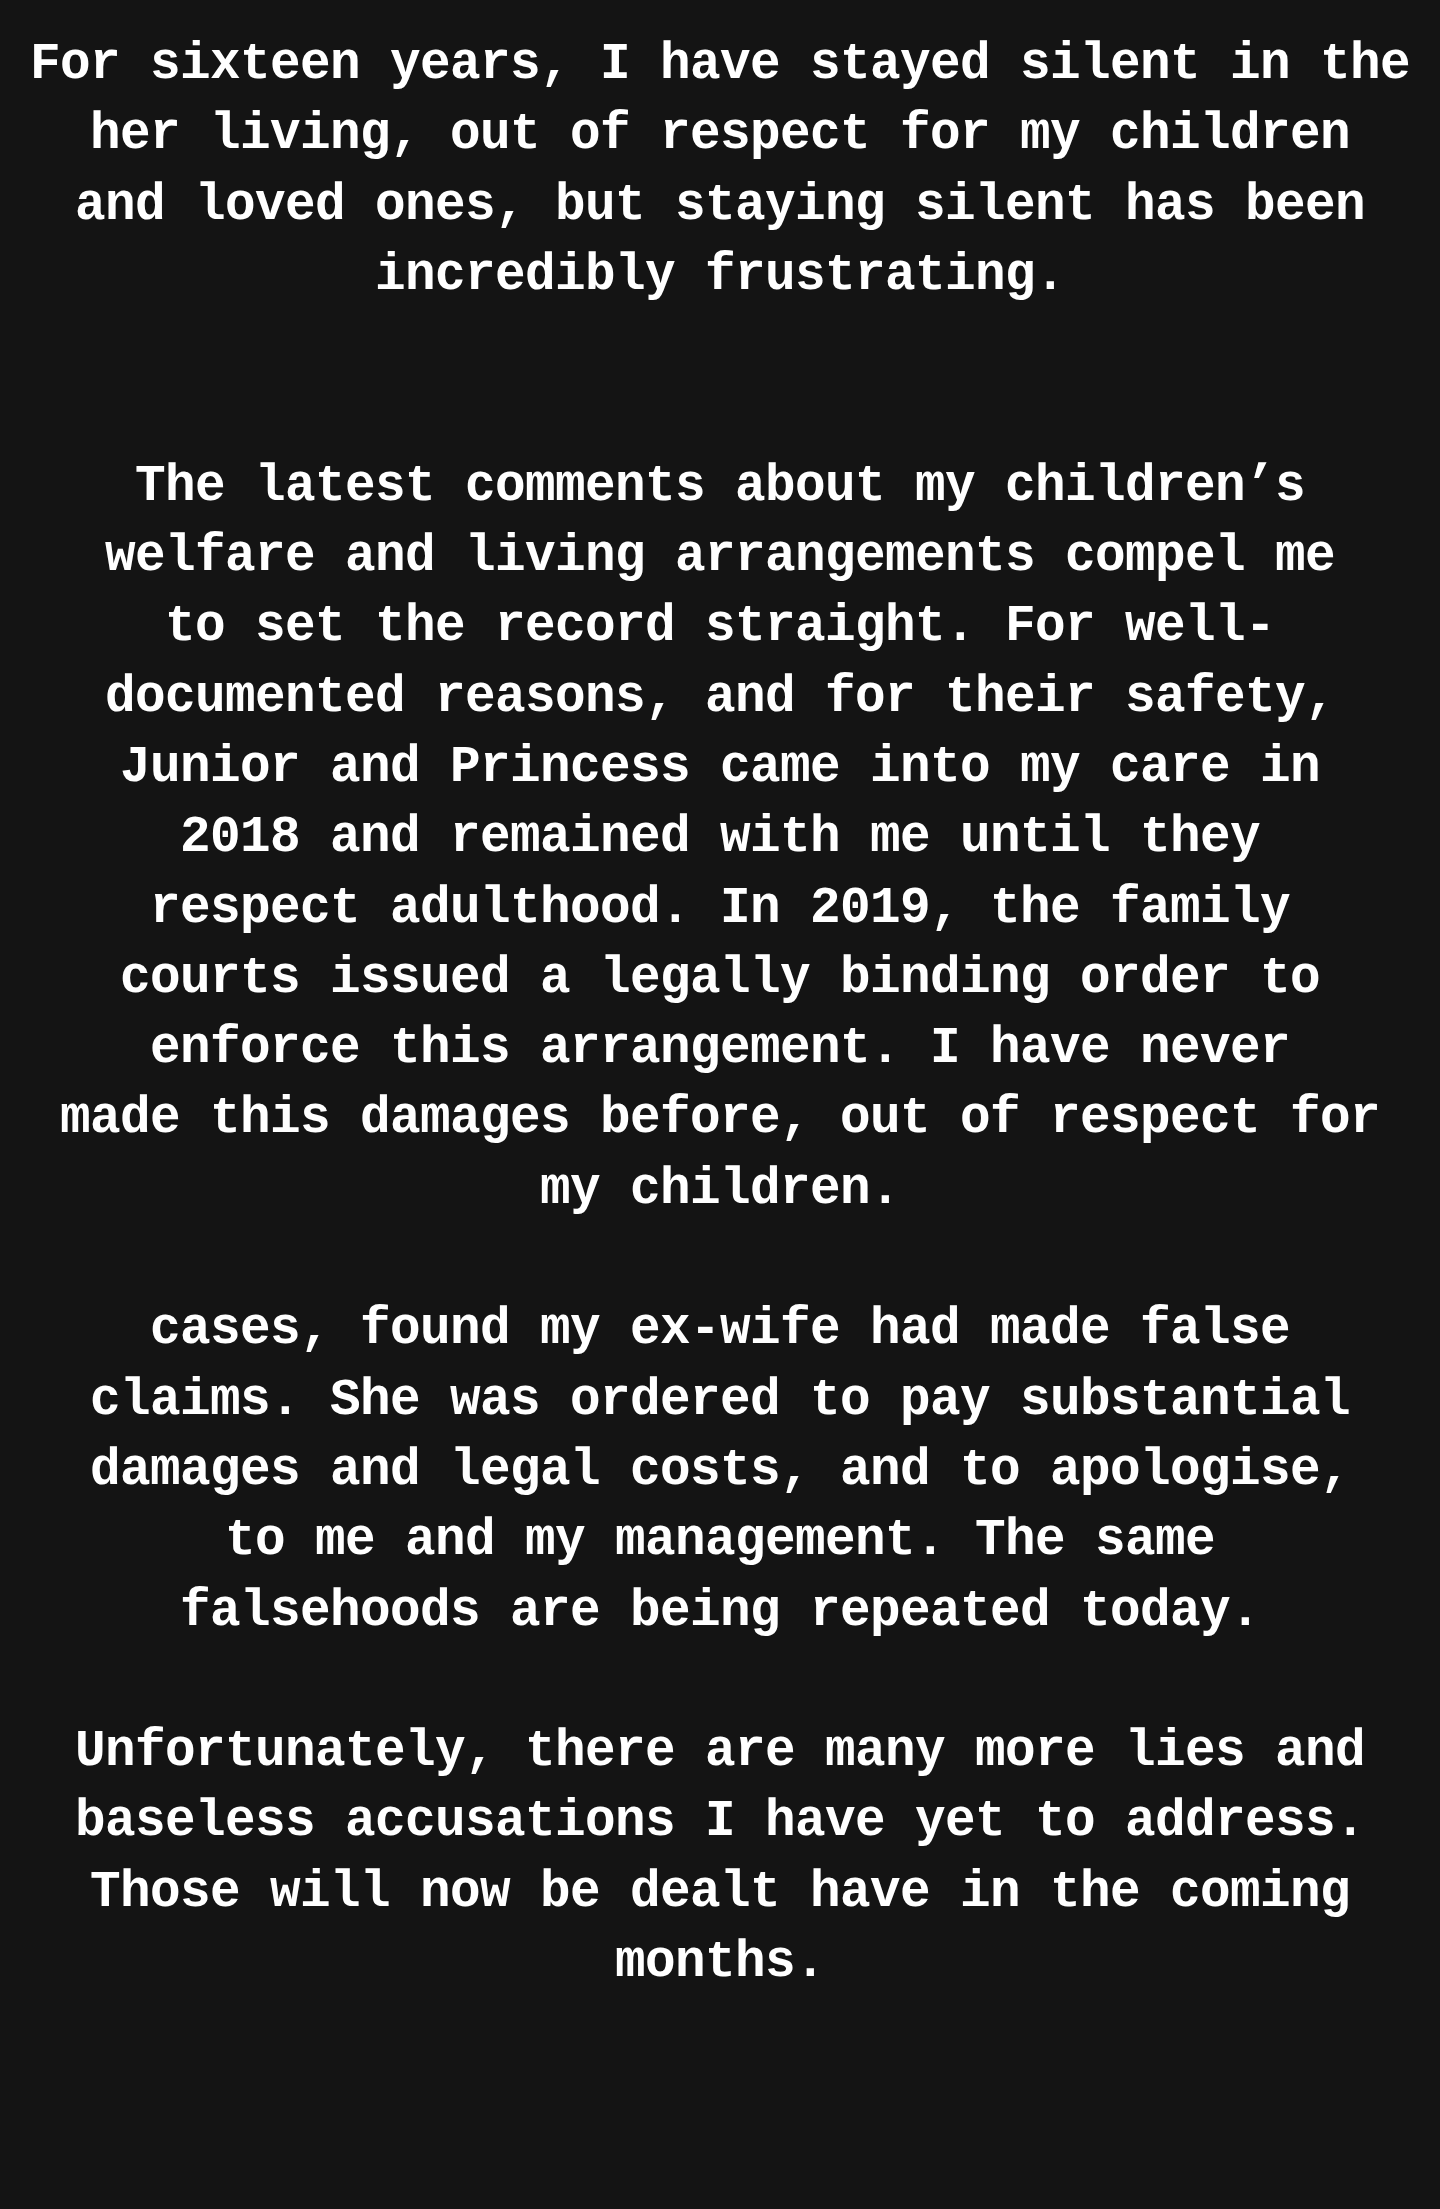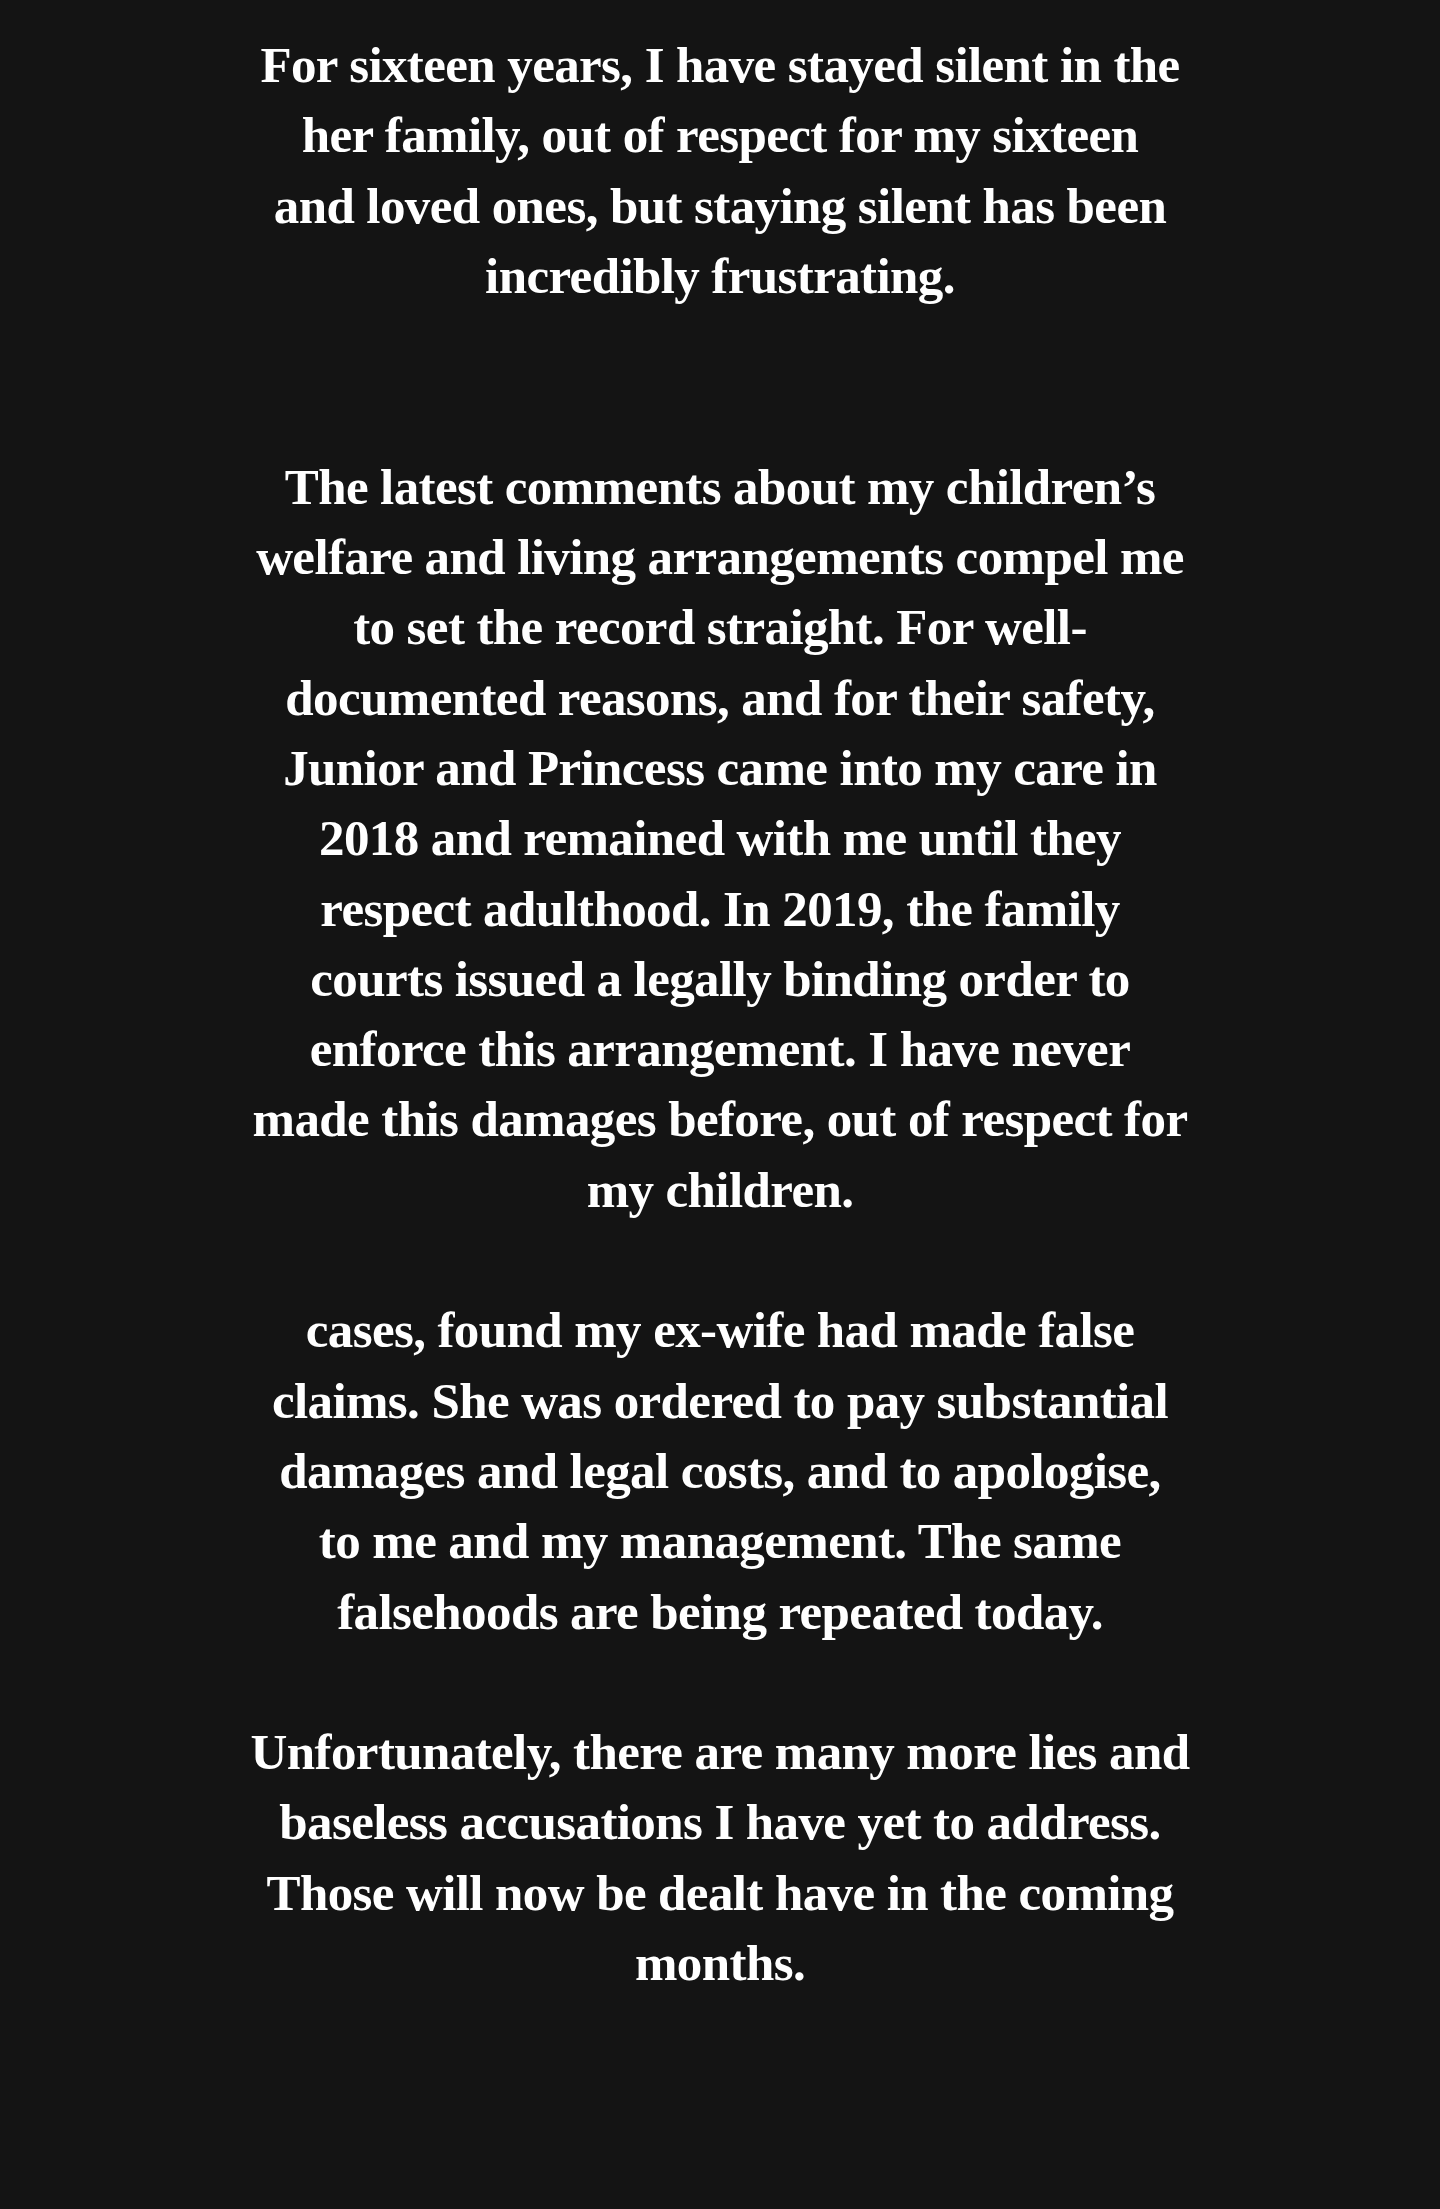--- a/index.html
+++ b/index.html
@@ -13,21 +13,21 @@
       overflow: hidden;
       position: relative;
     }
     .story {
       position: absolute;
       left: 0;
       top: 30px;
       width: 1440px;
       text-align: center;
       color: #ffffff;
-      font-family: Liberation Serif, serif;
+      font-family: Liberation Mono, monospace;
       font-weight: bold;
       font-size: 51px;
       line-height: 70.3px;
       letter-spacing: -0.6px;
     }
     .para {
       margin: 0;
     }
     .line {
       display: block;
@@ -39,21 +39,21 @@
       height: 70.3px;
     }
   </style>
 </head>
 <body>
 
 <div class="story">
 
   <p class="para">
     <span class="line">For sixteen years, I have stayed silent in the</span>
-    <span class="line">her family, out of respect for my sixteen</span>
+    <span class="line">her living, out of respect for my children</span>
     <span class="line">and loved ones, but staying silent has been</span>
     <span class="line">incredibly frustrating.</span>
   </p>
   <span class="gap"></span>
 
   <span class="gap"></span>
 
   <p class="para">
     <span class="line">The latest comments about my children’s</span>
     <span class="line">welfare and living arrangements compel me</span>

